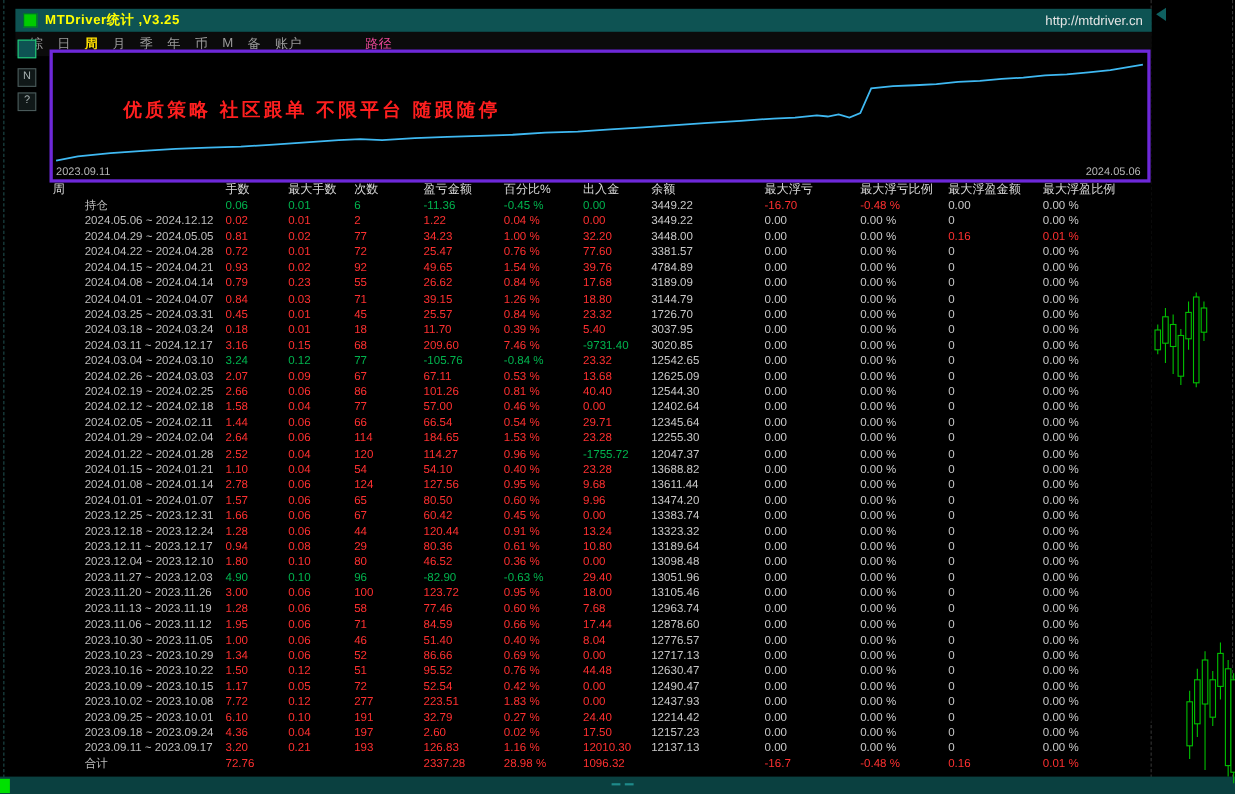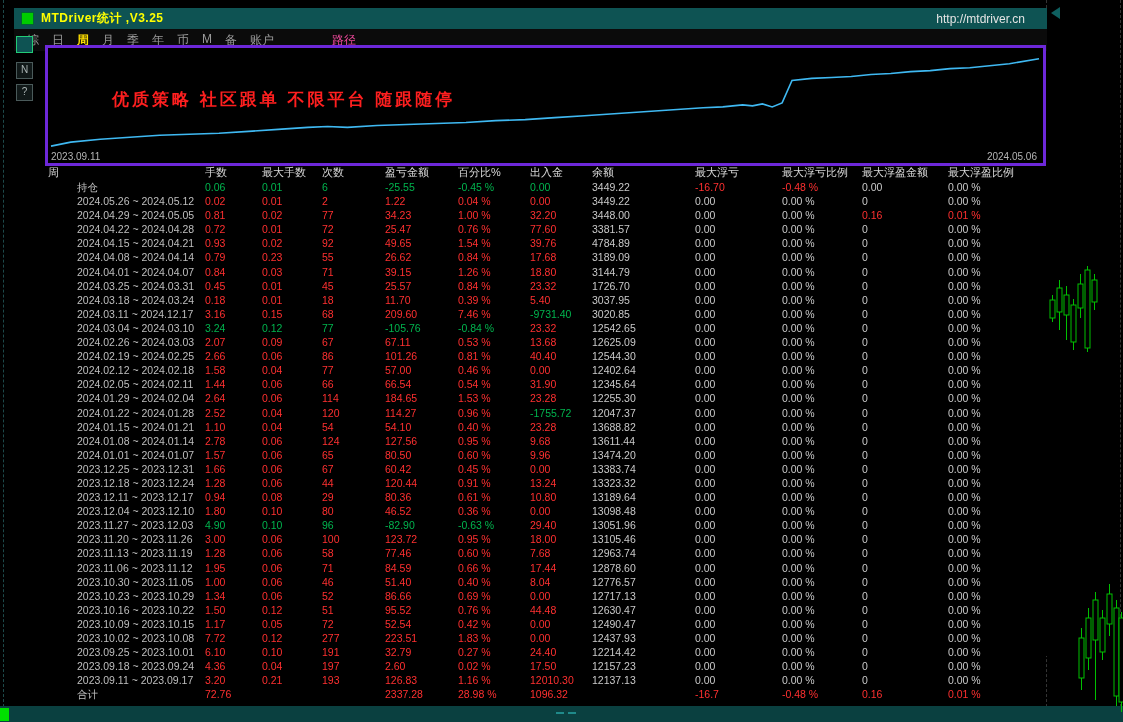--- a/index.html
+++ b/index.html
@@ -12,21 +12,21 @@
   #bottom-scrollbar{position:absolute;left:0;top:706px;width:1123px;height:16px;background:#0a4040;z-index:1;}
   #scroll-left-marker{position:absolute;left:0;top:708px;width:9px;height:13px;background:#00e000;z-index:3;}
   .scroll-dash{position:absolute;top:712px;width:8px;height:2px;background:#1f8a8a;z-index:3;}
   #chart-scroll-arrow{position:absolute;left:1051px;top:7px;width:0;height:0;border-top:6px solid transparent;border-bottom:6px solid transparent;border-right:9px solid #0f6060;z-index:2;}
 
   
   #win{position:absolute;left:14px;top:8px;width:1033px;height:648px;background:#000;z-index:5;}
   #titlebar{position:absolute;left:0;top:0;width:1033px;height:21px;background:#0e5353;display:flex;align-items:center;}
   #app-icon{width:11px;height:11px;background:#00cc00;margin-left:7px;margin-right:7px;border:1px solid #063;}
   #title-text{color:#ffff00;font-size:12px;font-weight:bold;letter-spacing:.5px;}
-  #title-url{margin-left:auto;margin-right:22px;color:#e4e4e4;font-size:12px;text-decoration:none;}
+  #title-url{margin-left:auto;margin-right:8px;color:#e4e4e4;font-size:12px;text-decoration:none;}
 
   #menubar{position:absolute;left:0;top:21px;width:1033px;height:22px;background:#0b0b0b;display:flex;align-items:center;color:#9b9b9b;font-size:12px;}
   .menu-item{margin-left:13px;cursor:default;}
   .menu-item.sel{color:#ffe000;font-weight:bold;}
   #menu-path{margin-left:58px;color:#ec4899;}
 
   .tool-btn{position:absolute;left:2px;width:15px;height:15px;background:#101818;border:1px solid #4a5a5a;color:#aab4b4;font-size:10px;line-height:14px;text-align:center;}
   #tool-btn-1{top:28px;background:#0e5353;border-color:#2c7;}
   #tool-btn-2{top:54px;}
   #tool-btn-3{top:76px;}
@@ -145,31 +145,31 @@
           <span class="cell hcell">最大浮亏比例</span>
           <span class="cell hcell">最大浮盈金额</span>
           <span class="cell hcell">最大浮盈比例</span>
         </div>
       <div id="tbody">
           <div class="trow">
             <span class="cell lab">持仓</span>
             <span class="cell g">0.06</span>
             <span class="cell g">0.01</span>
             <span class="cell g">6</span>
-            <span class="cell g">-25.55</span>
+            <span class="cell g">-11.36</span>
             <span class="cell g">-0.45 %</span>
             <span class="cell g">0.00</span>
             <span class="cell w">3449.22</span>
             <span class="cell r">-16.70</span>
             <span class="cell r">-0.48 %</span>
             <span class="cell w">0.00</span>
             <span class="cell w">0.00 %</span>
           </div>
           <div class="trow">
-            <span class="cell lab">2024.05.26 ~ 2024.05.12</span>
+            <span class="cell lab">2024.05.06 ~ 2024.12.12</span>
             <span class="cell r">0.02</span>
             <span class="cell r">0.01</span>
             <span class="cell r">2</span>
             <span class="cell r">1.22</span>
             <span class="cell r">0.04 %</span>
             <span class="cell r">0.00</span>
             <span class="cell w">3449.22</span>
             <span class="cell w">0.00</span>
             <span class="cell w">0.00 %</span>
             <span class="cell w">0</span>
@@ -343,21 +343,21 @@
             <span class="cell w">0</span>
             <span class="cell w">0.00 %</span>
           </div>
           <div class="trow">
             <span class="cell lab">2024.02.05 ~ 2024.02.11</span>
             <span class="cell r">1.44</span>
             <span class="cell r">0.06</span>
             <span class="cell r">66</span>
             <span class="cell r">66.54</span>
             <span class="cell r">0.54 %</span>
-            <span class="cell r">31.90</span>
+            <span class="cell r">29.71</span>
             <span class="cell w">12345.64</span>
             <span class="cell w">0.00</span>
             <span class="cell w">0.00 %</span>
             <span class="cell w">0</span>
             <span class="cell w">0.00 %</span>
           </div>
           <div class="trow">
             <span class="cell lab">2024.01.29 ~ 2024.02.04</span>
             <span class="cell r">2.64</span>
             <span class="cell r">0.06</span>

